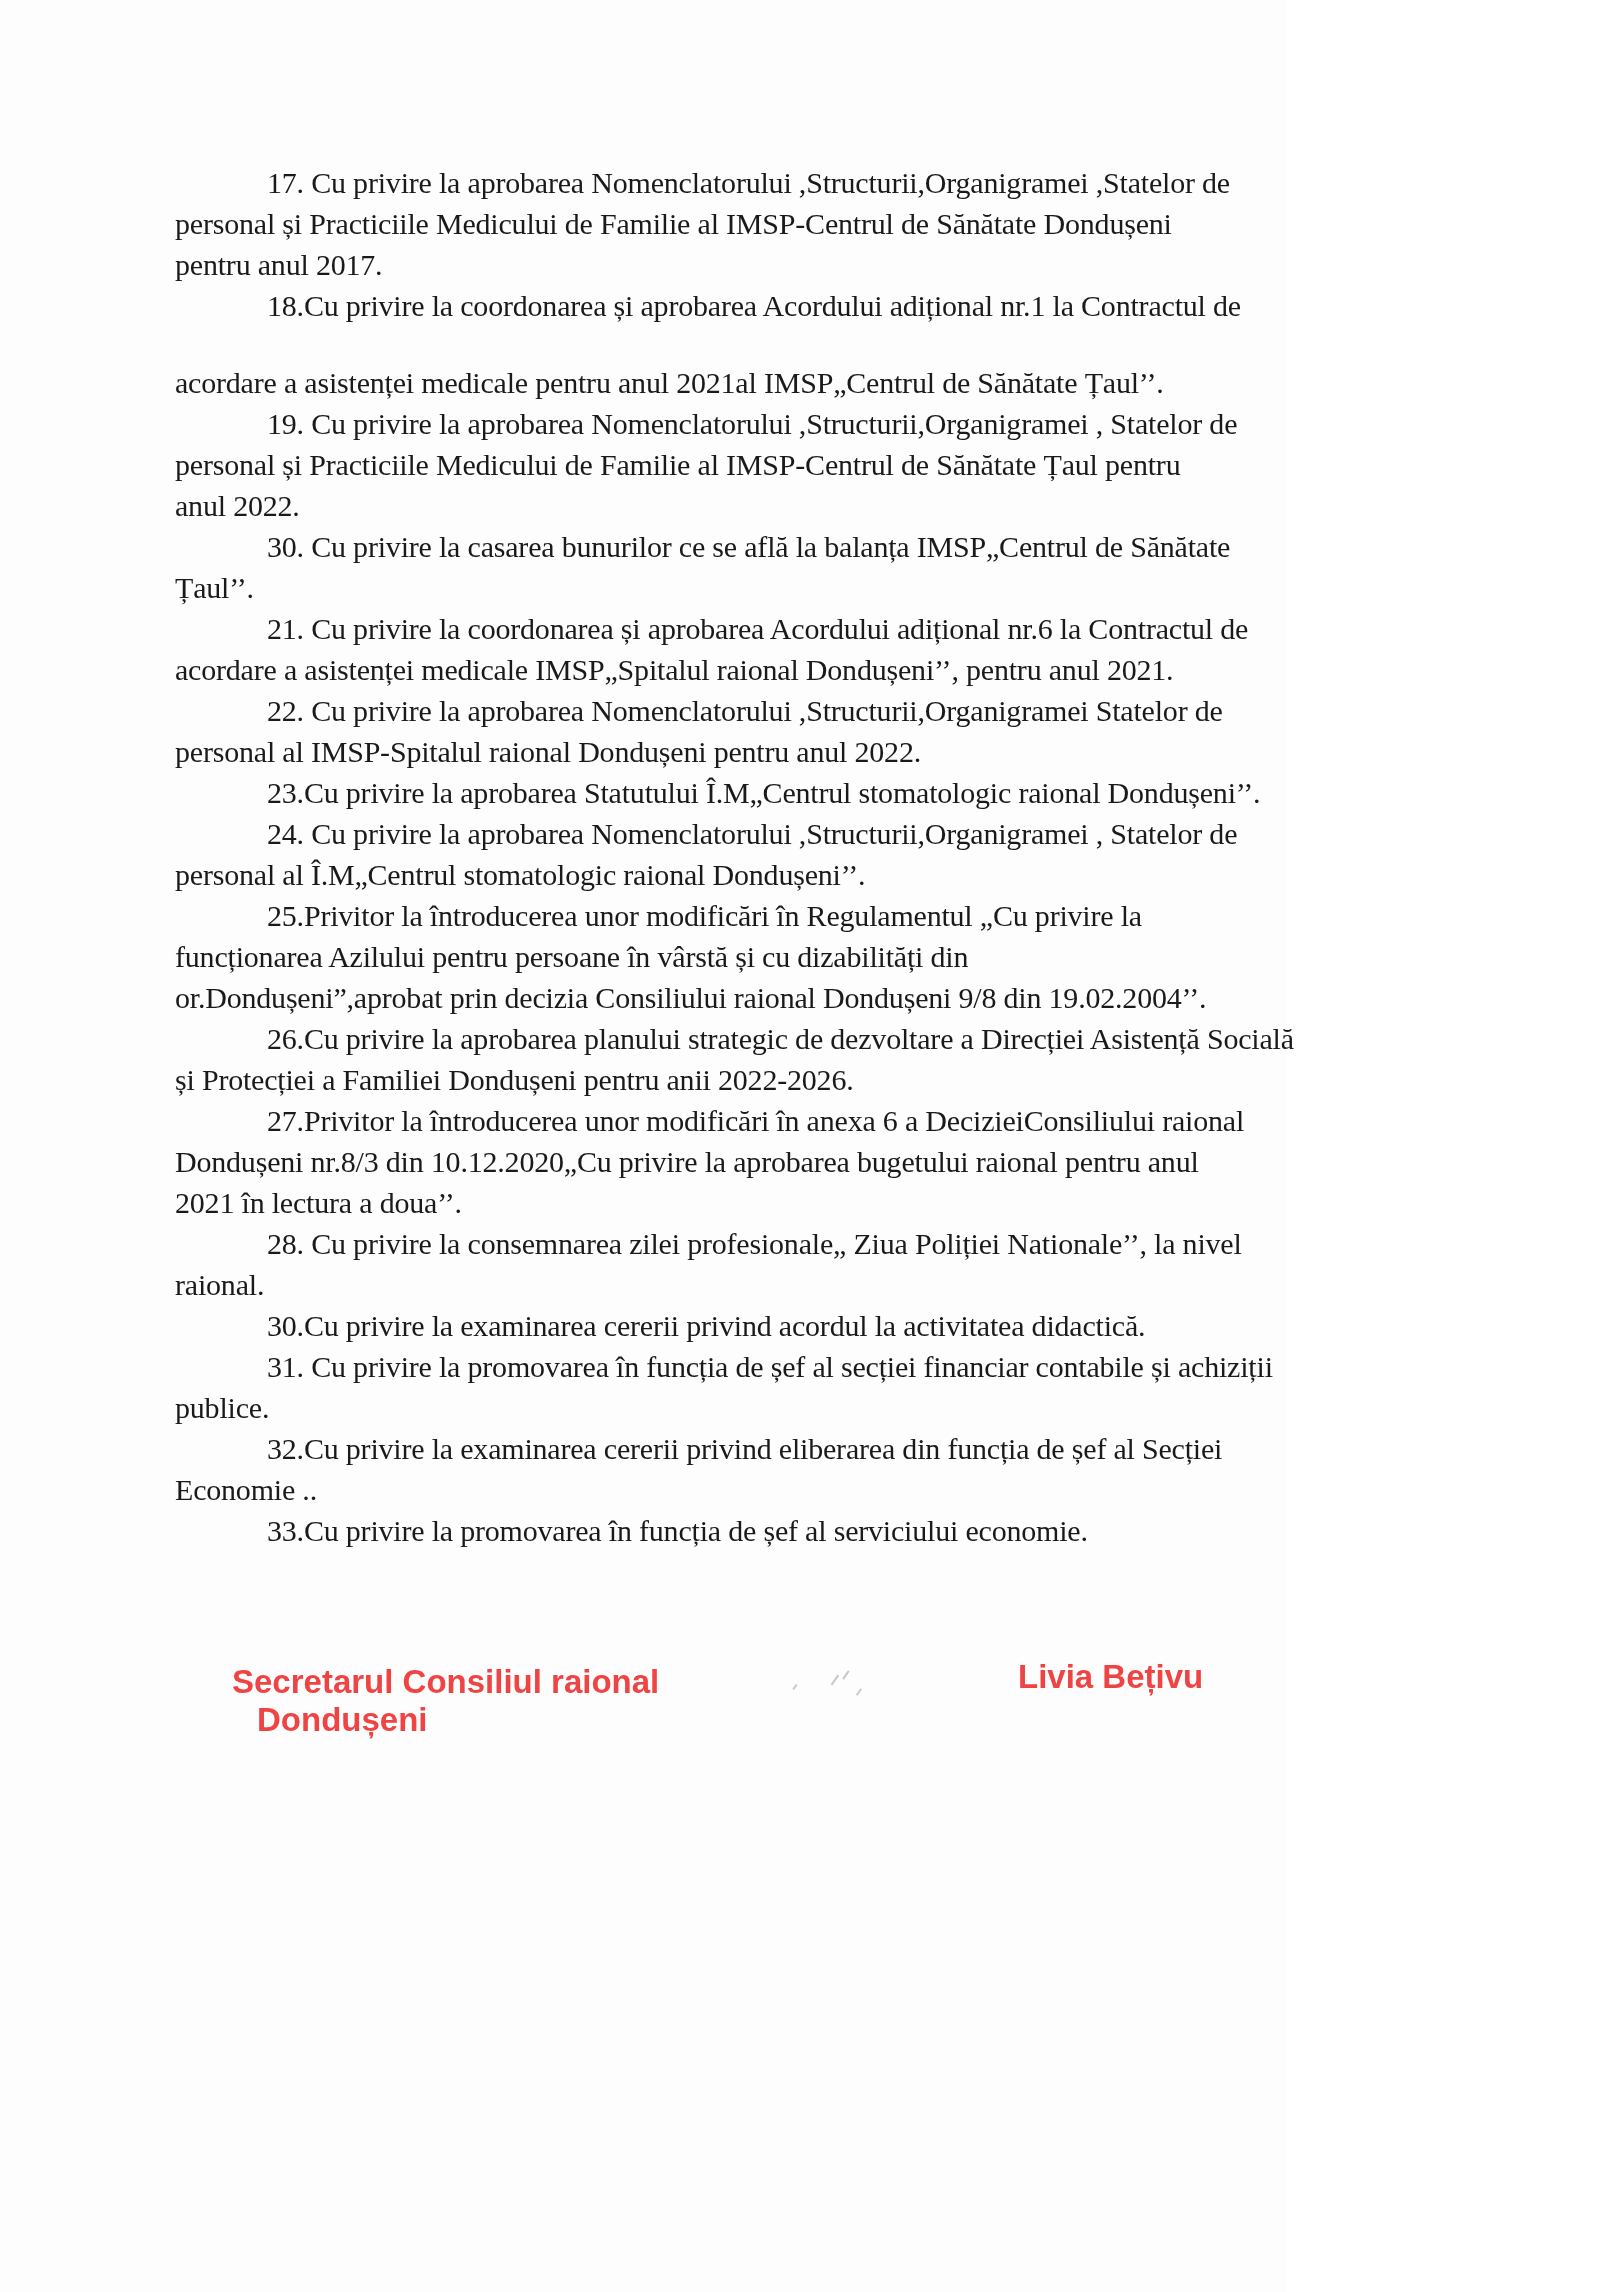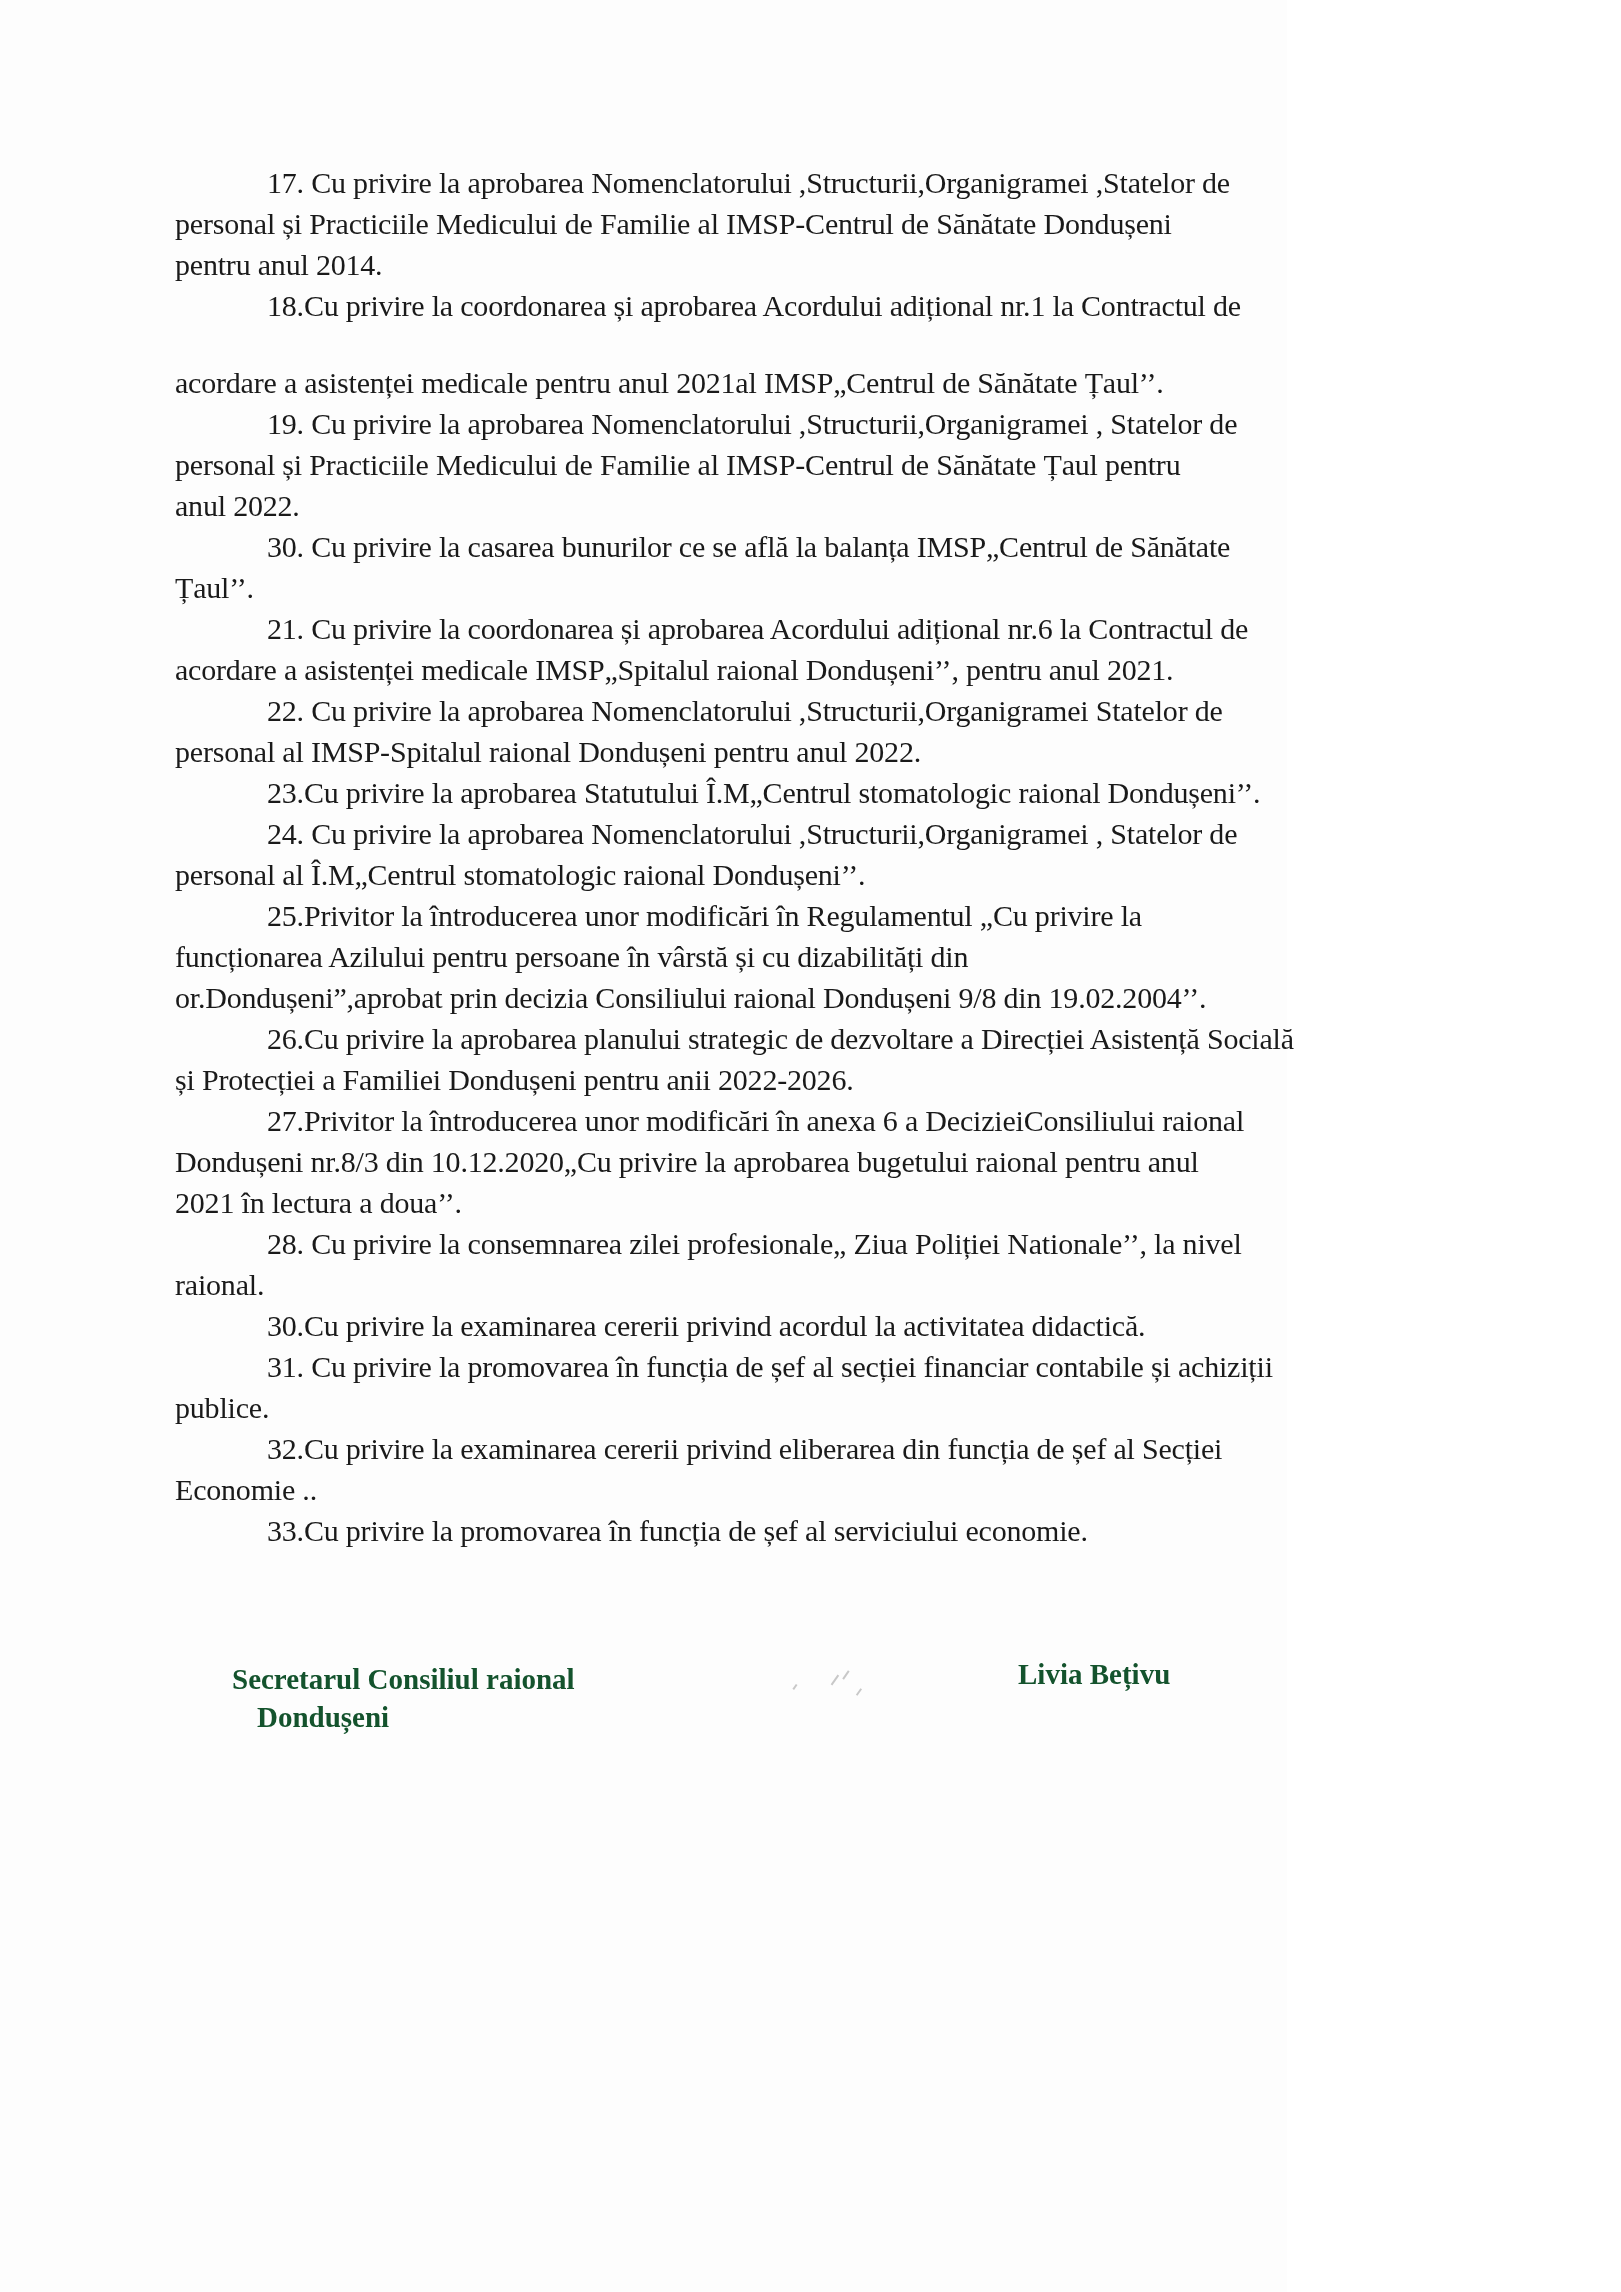--- a/index.html
+++ b/index.html
@@ -10,40 +10,40 @@
   }
   .content {
     position: absolute; left: 221px; top: 162px; width: 1235px;
     font-family: "Liberation Serif", "DejaVu Serif", serif;
     font-size: 30px; line-height: 41px; color: #1a1a1a;
   }
   .item { margin: 0; padding: 0; text-indent: 46px; text-align: left; letter-spacing: -0.2px; }
   .item .line { display: block; white-space: nowrap; }
   .item .line.cont { text-indent: 0; }
   .sig {
-    position: absolute; font-family: Liberation Serif, serif;
-    font-weight: bold; font-size: 29px; color: #14532d; white-space: nowrap;
+    position: absolute; font-family: Liberation Sans, sans-serif;
+    font-weight: bold; font-size: 33px; color: #ef4444; white-space: nowrap;
   }
   .sig-title { left: 232px; top: 1663px; }
   .sig-place { left: 257px; top: 1701px; }
   .sig-name { left: 1018px; top: 1658px; }
   .sig-mark {
     position: absolute; left: 765px; top: 1666px; width: 137px; height: 39px;
   }
   .sig-mark span { position: absolute; width: 2px; background: #c8c8c8; transform: rotate(35deg); }
 </style>
 </head>
 <body>
 
 <div class="page">
   <div class="content" id="agenda">
       <div class="item">
         <span class="line">17. Cu privire la aprobarea Nomenclatorului ,Structurii,Organigramei  ,Statelor de</span>
         <span class="line cont" style="margin-left: -46px;">personal  și Practiciile  Medicului de Familie al IMSP-Centrul de Sănătate  Dondușeni</span>
-        <span class="line cont" style="margin-left: -46px;">pentru anul 2014.</span>
+        <span class="line cont" style="margin-left: -46px;">pentru anul 2017.</span>
       </div>
       <div class="item">
         <span class="line">18.Cu privire la coordonarea și aprobarea Acordului adițional nr.1 la Contractul de</span>
         <span class="line cont" style="margin-left: -46px; margin-top: 36px;">acordare a asistenței medicale pentru anul 2021al   IMSP„Centrul  de Sănătate Țaul’’.</span>
       </div>
       <div class="item">
         <span class="line">19. Cu privire la aprobarea Nomenclatorului ,Structurii,Organigramei , Statelor de</span>
         <span class="line cont" style="margin-left: -46px;">personal și Practiciile Medicului de Familie al IMSP-Centrul  de Sănătate  Țaul  pentru</span>
         <span class="line cont" style="margin-left: -46px;">anul 2022.</span>
       </div>

